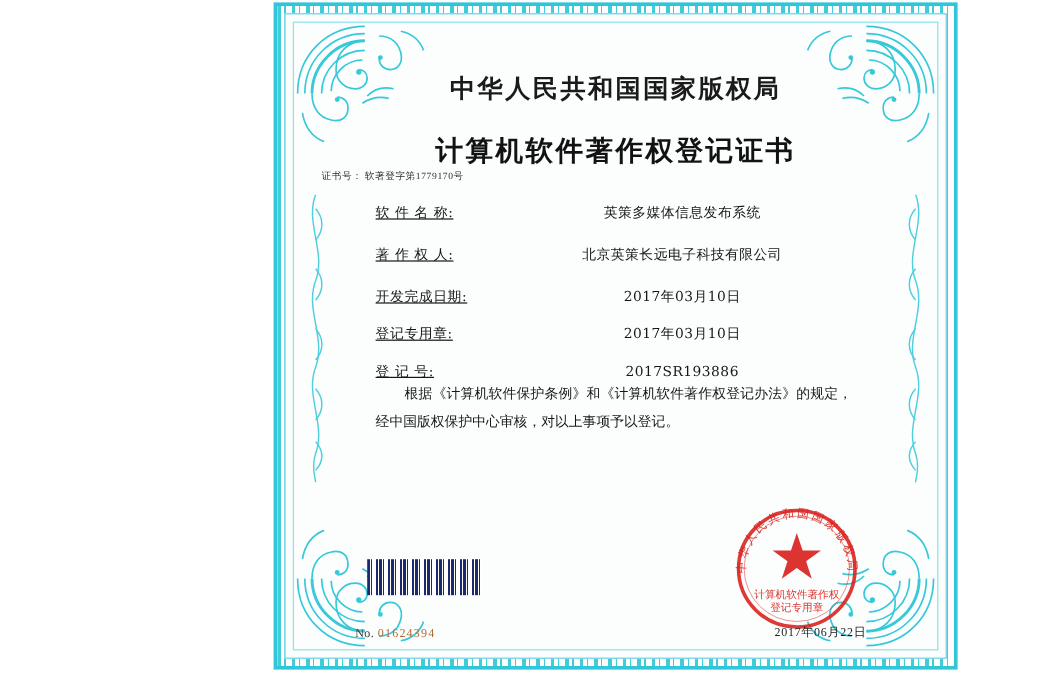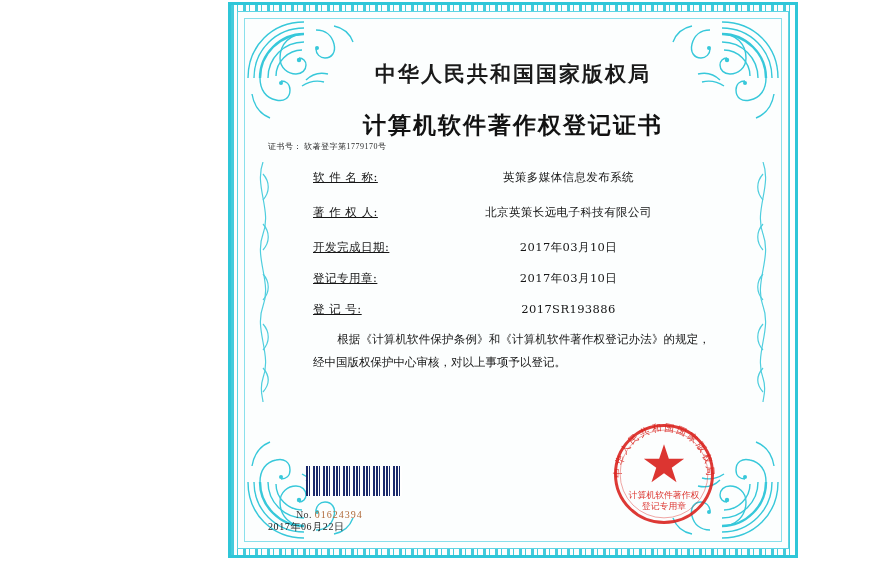--- a/index.html
+++ b/index.html
@@ -146,21 +146,21 @@
 
   .fields {
     margin-top: 18px;
     padding-left: 45px;
     padding-right: 30px;
   }
 
   .field-row {
     display: flex;
     align-items: flex-start;
-    margin-bottom: 11px;
+    margin-bottom: 0;
     font-size: 11.5px;
     color: #161616;
   }
 
   .field-label {
     width: 96px;
     flex: 0 0 96px;
     letter-spacing: 0.5px;
     white-space: nowrap;
     font-family: "DejaVu Serif", "Liberation Serif", serif;
@@ -220,23 +220,23 @@
   .seal svg { width: 100%; height: 100%; }
 
   
   .footer {
     position: absolute;
     left: 40px;
     right: 40px;
     bottom: 24px;
     display: flex;
     justify-content: space-between;
+    align-items: flex-end;
     font-size: 10px;
     color: #2a2a2a;
-    flex-direction: column;
   }
   .footer-no {
     padding-left: 28px;
     letter-spacing: 0.4px;
     color: #3a3a3a;
   }
   .footer-no .num { color: #b06a3a; letter-spacing: 1px; }
   .footer-date {
     padding-right: 36px;
     letter-spacing: 0.6px;

